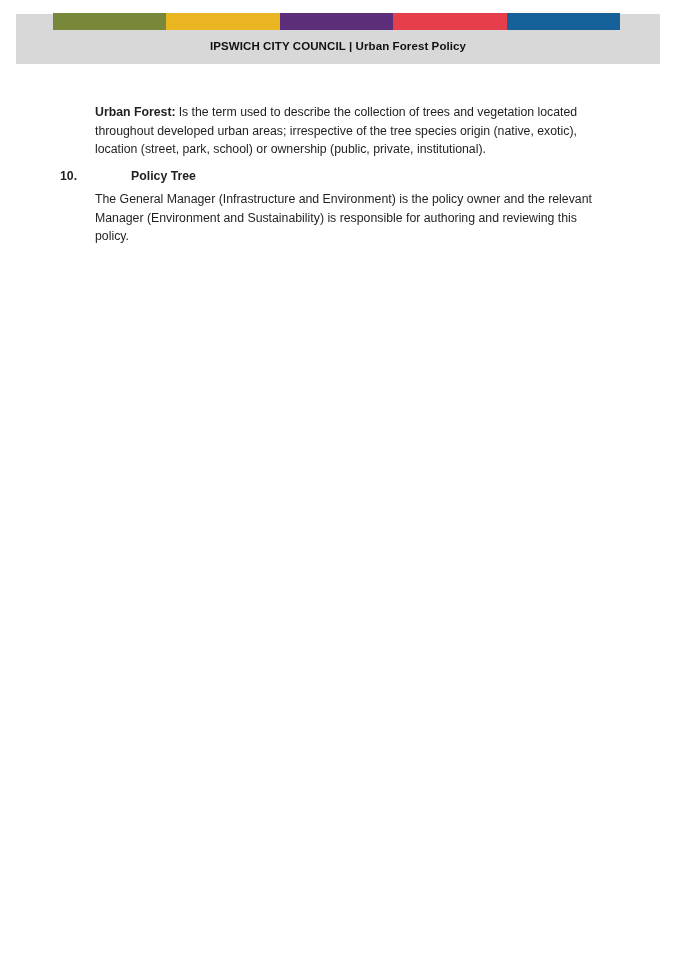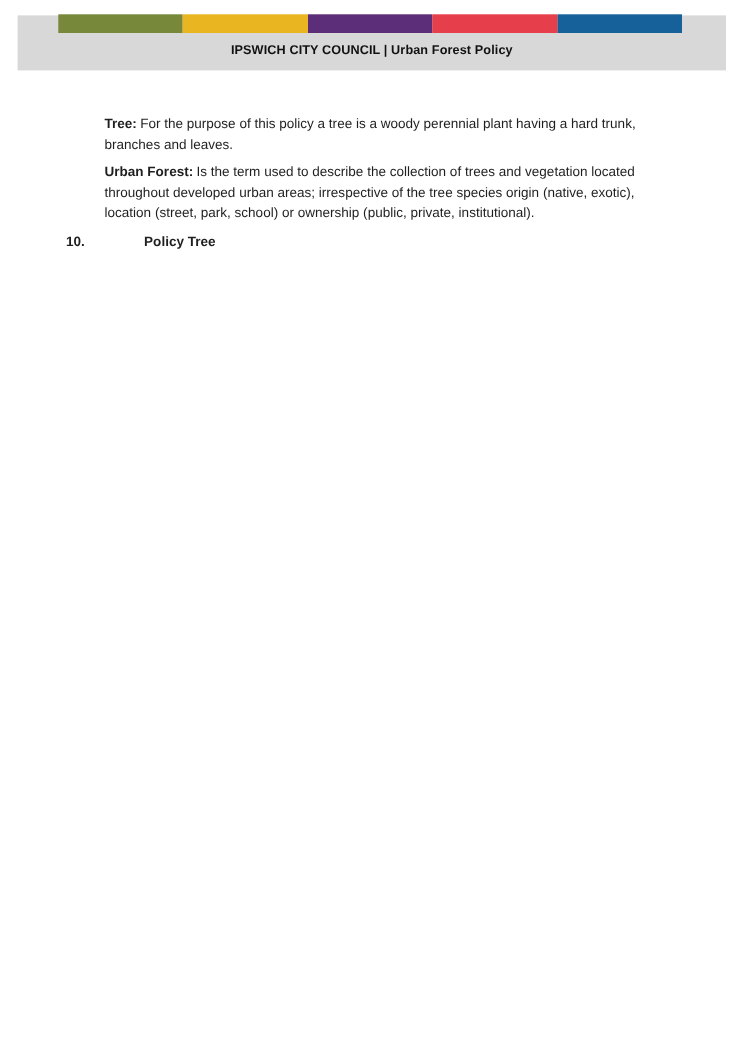--- a/index.html
+++ b/index.html
@@ -102,30 +102,28 @@
         <div class="bar" style="background: rgb(233, 181, 33);"></div>
         <div class="bar" style="background: rgb(92, 45, 121);"></div>
         <div class="bar" style="background: rgb(231, 62, 75);"></div>
         <div class="bar" style="background: rgb(22, 97, 154);"></div>
       </div>
     <div class="header-title">IPSWICH CITY COUNCIL | Urban Forest Policy</div>
   </div>
 
   <div class="content">
 
-    <p class="definition">
-      <span class="term">Tree:</span><span>For the purpose of this policy a tree is a woody perennial plant having a hard trunk, branches and leaves.</span>
-    </p>
 
     <p class="definition">
       <span class="term">Urban Forest:</span><span>Is the term used to describe the collection of trees and vegetation located throughout developed urban areas; irrespective of the tree species origin (native, exotic), location (street, park, school) or ownership (public, private, institutional).</span>
     </p>
 
     <div class="section-heading">
       <span class="section-number">10.</span>
       <span>Policy Tree</span>
     </div>
 
+    <p class="section-body">The General Manager (Infrastructure and Environment) is the policy owner and the relevant Manager (Environment and Sustainability) is responsible for authoring and reviewing this policy.</p>
 
   </div>
 
 
 </div>
 
 </body></html>

